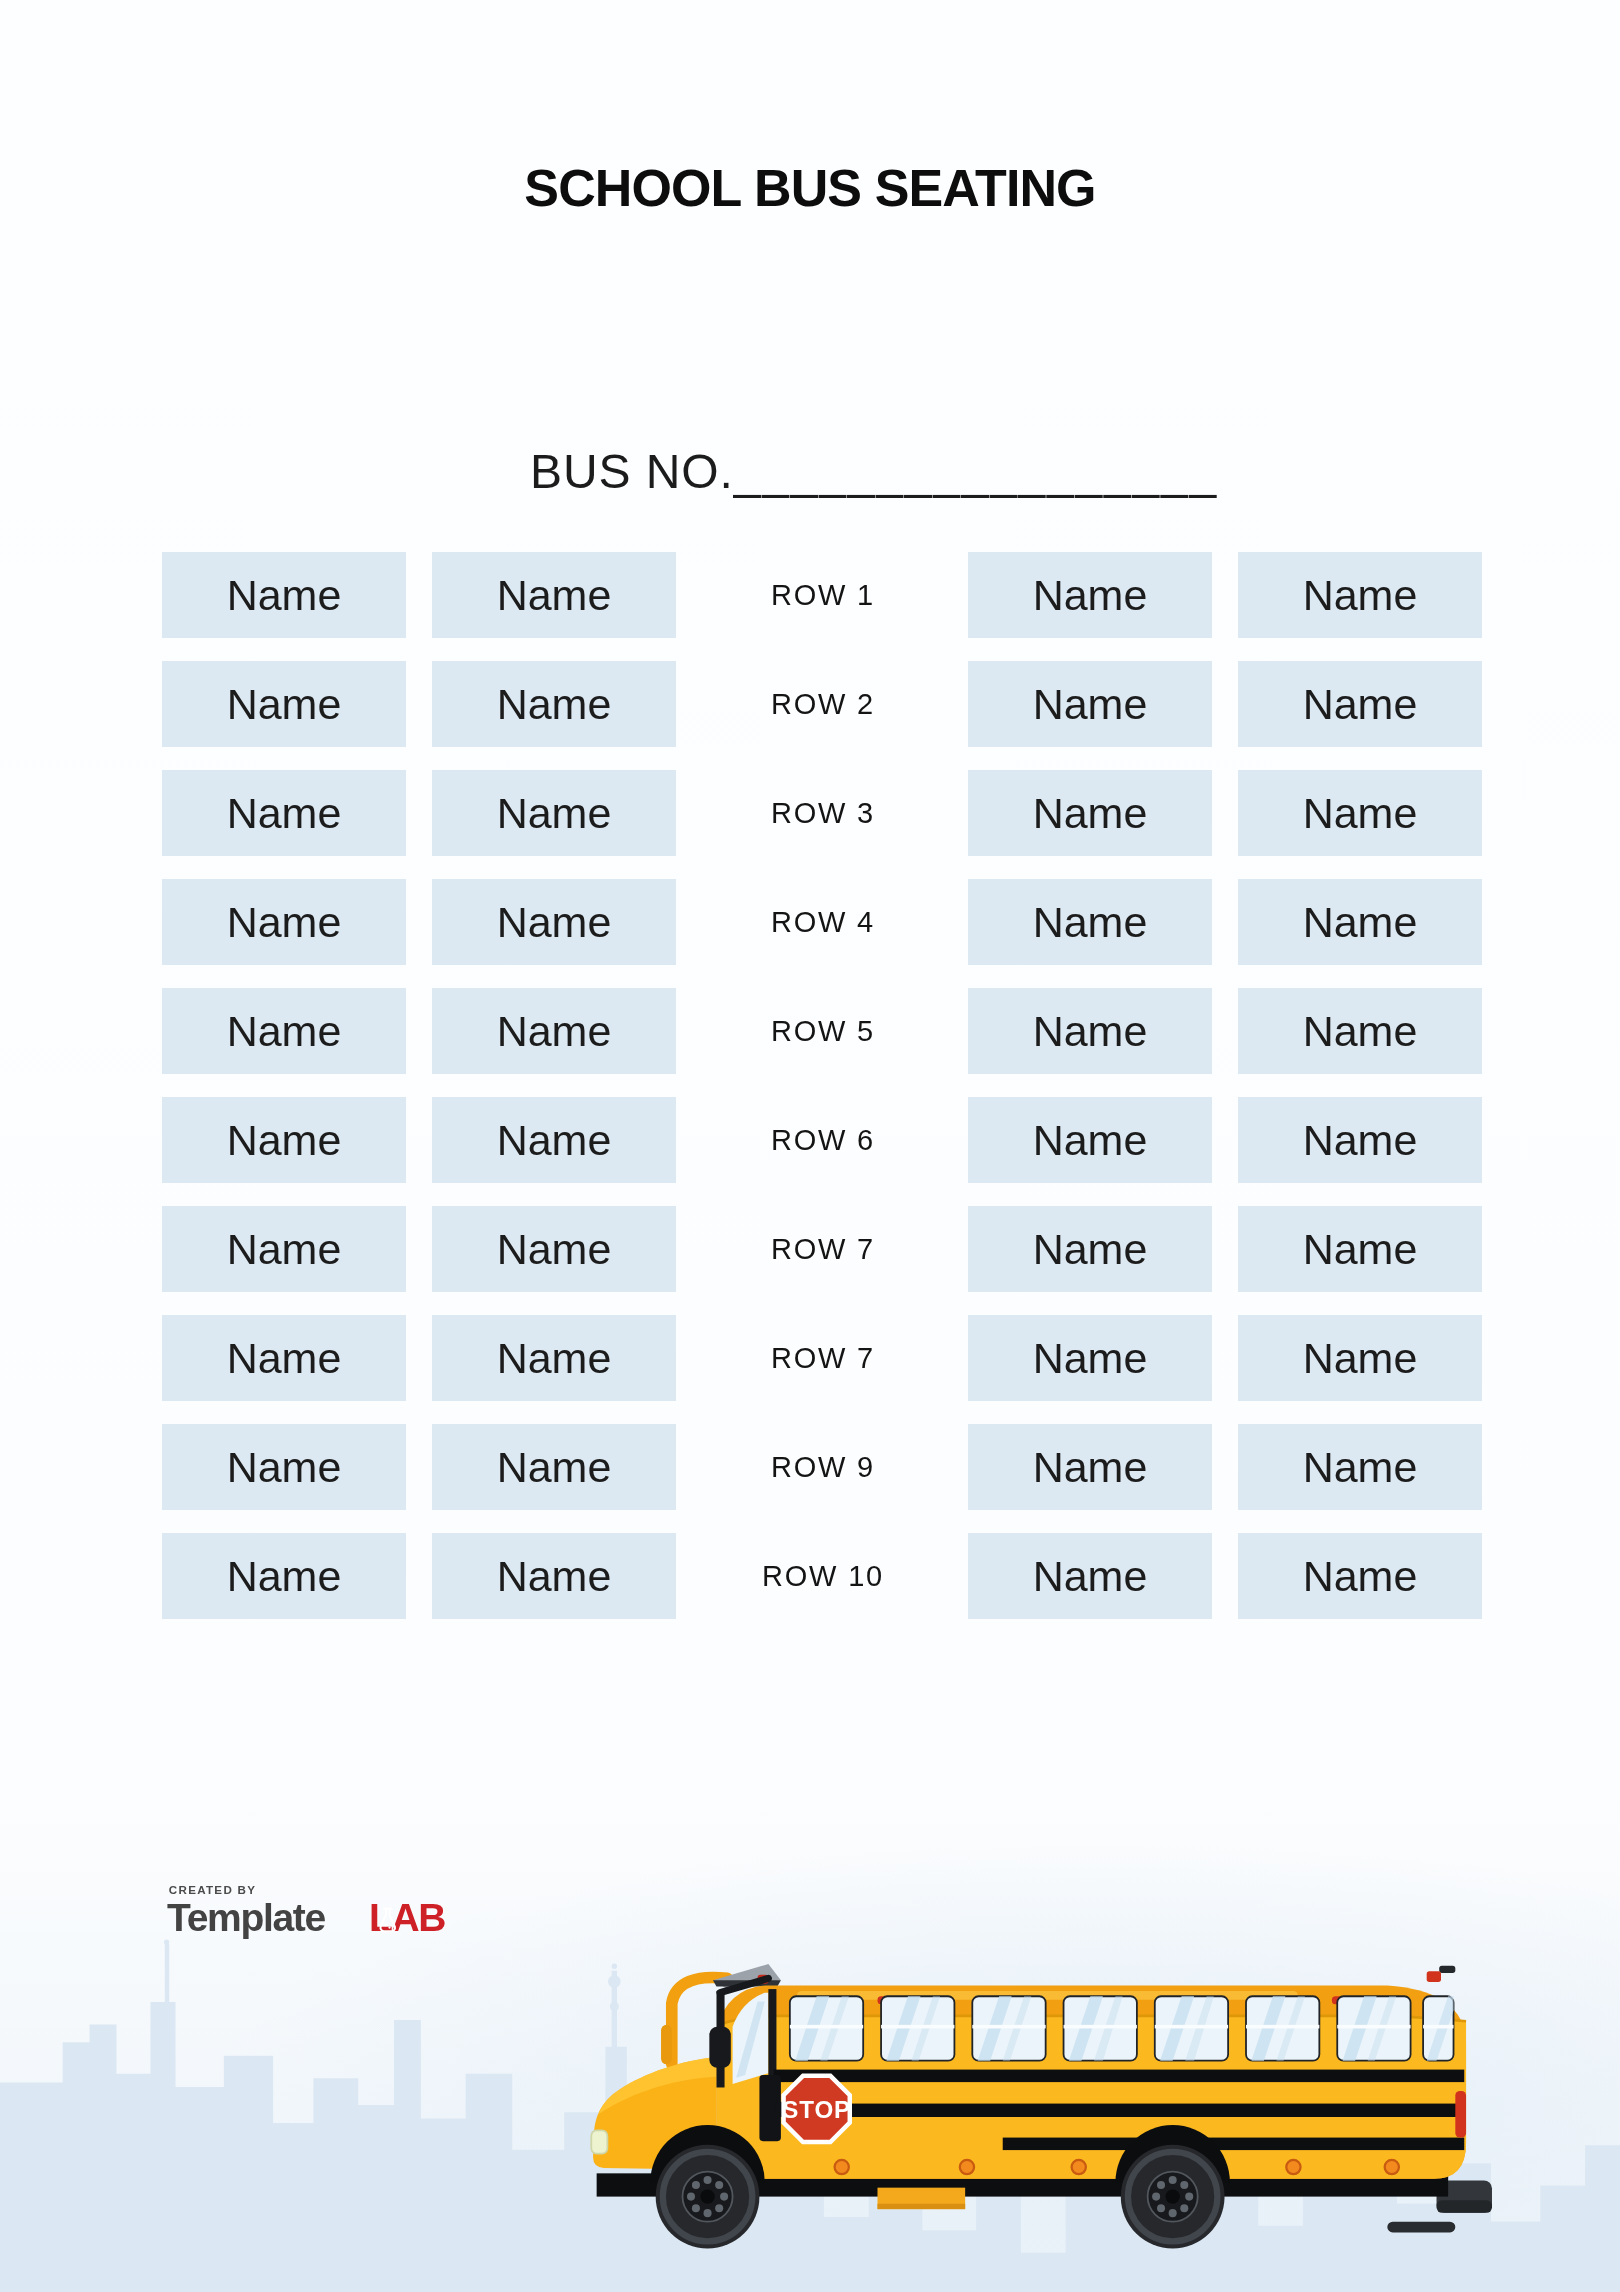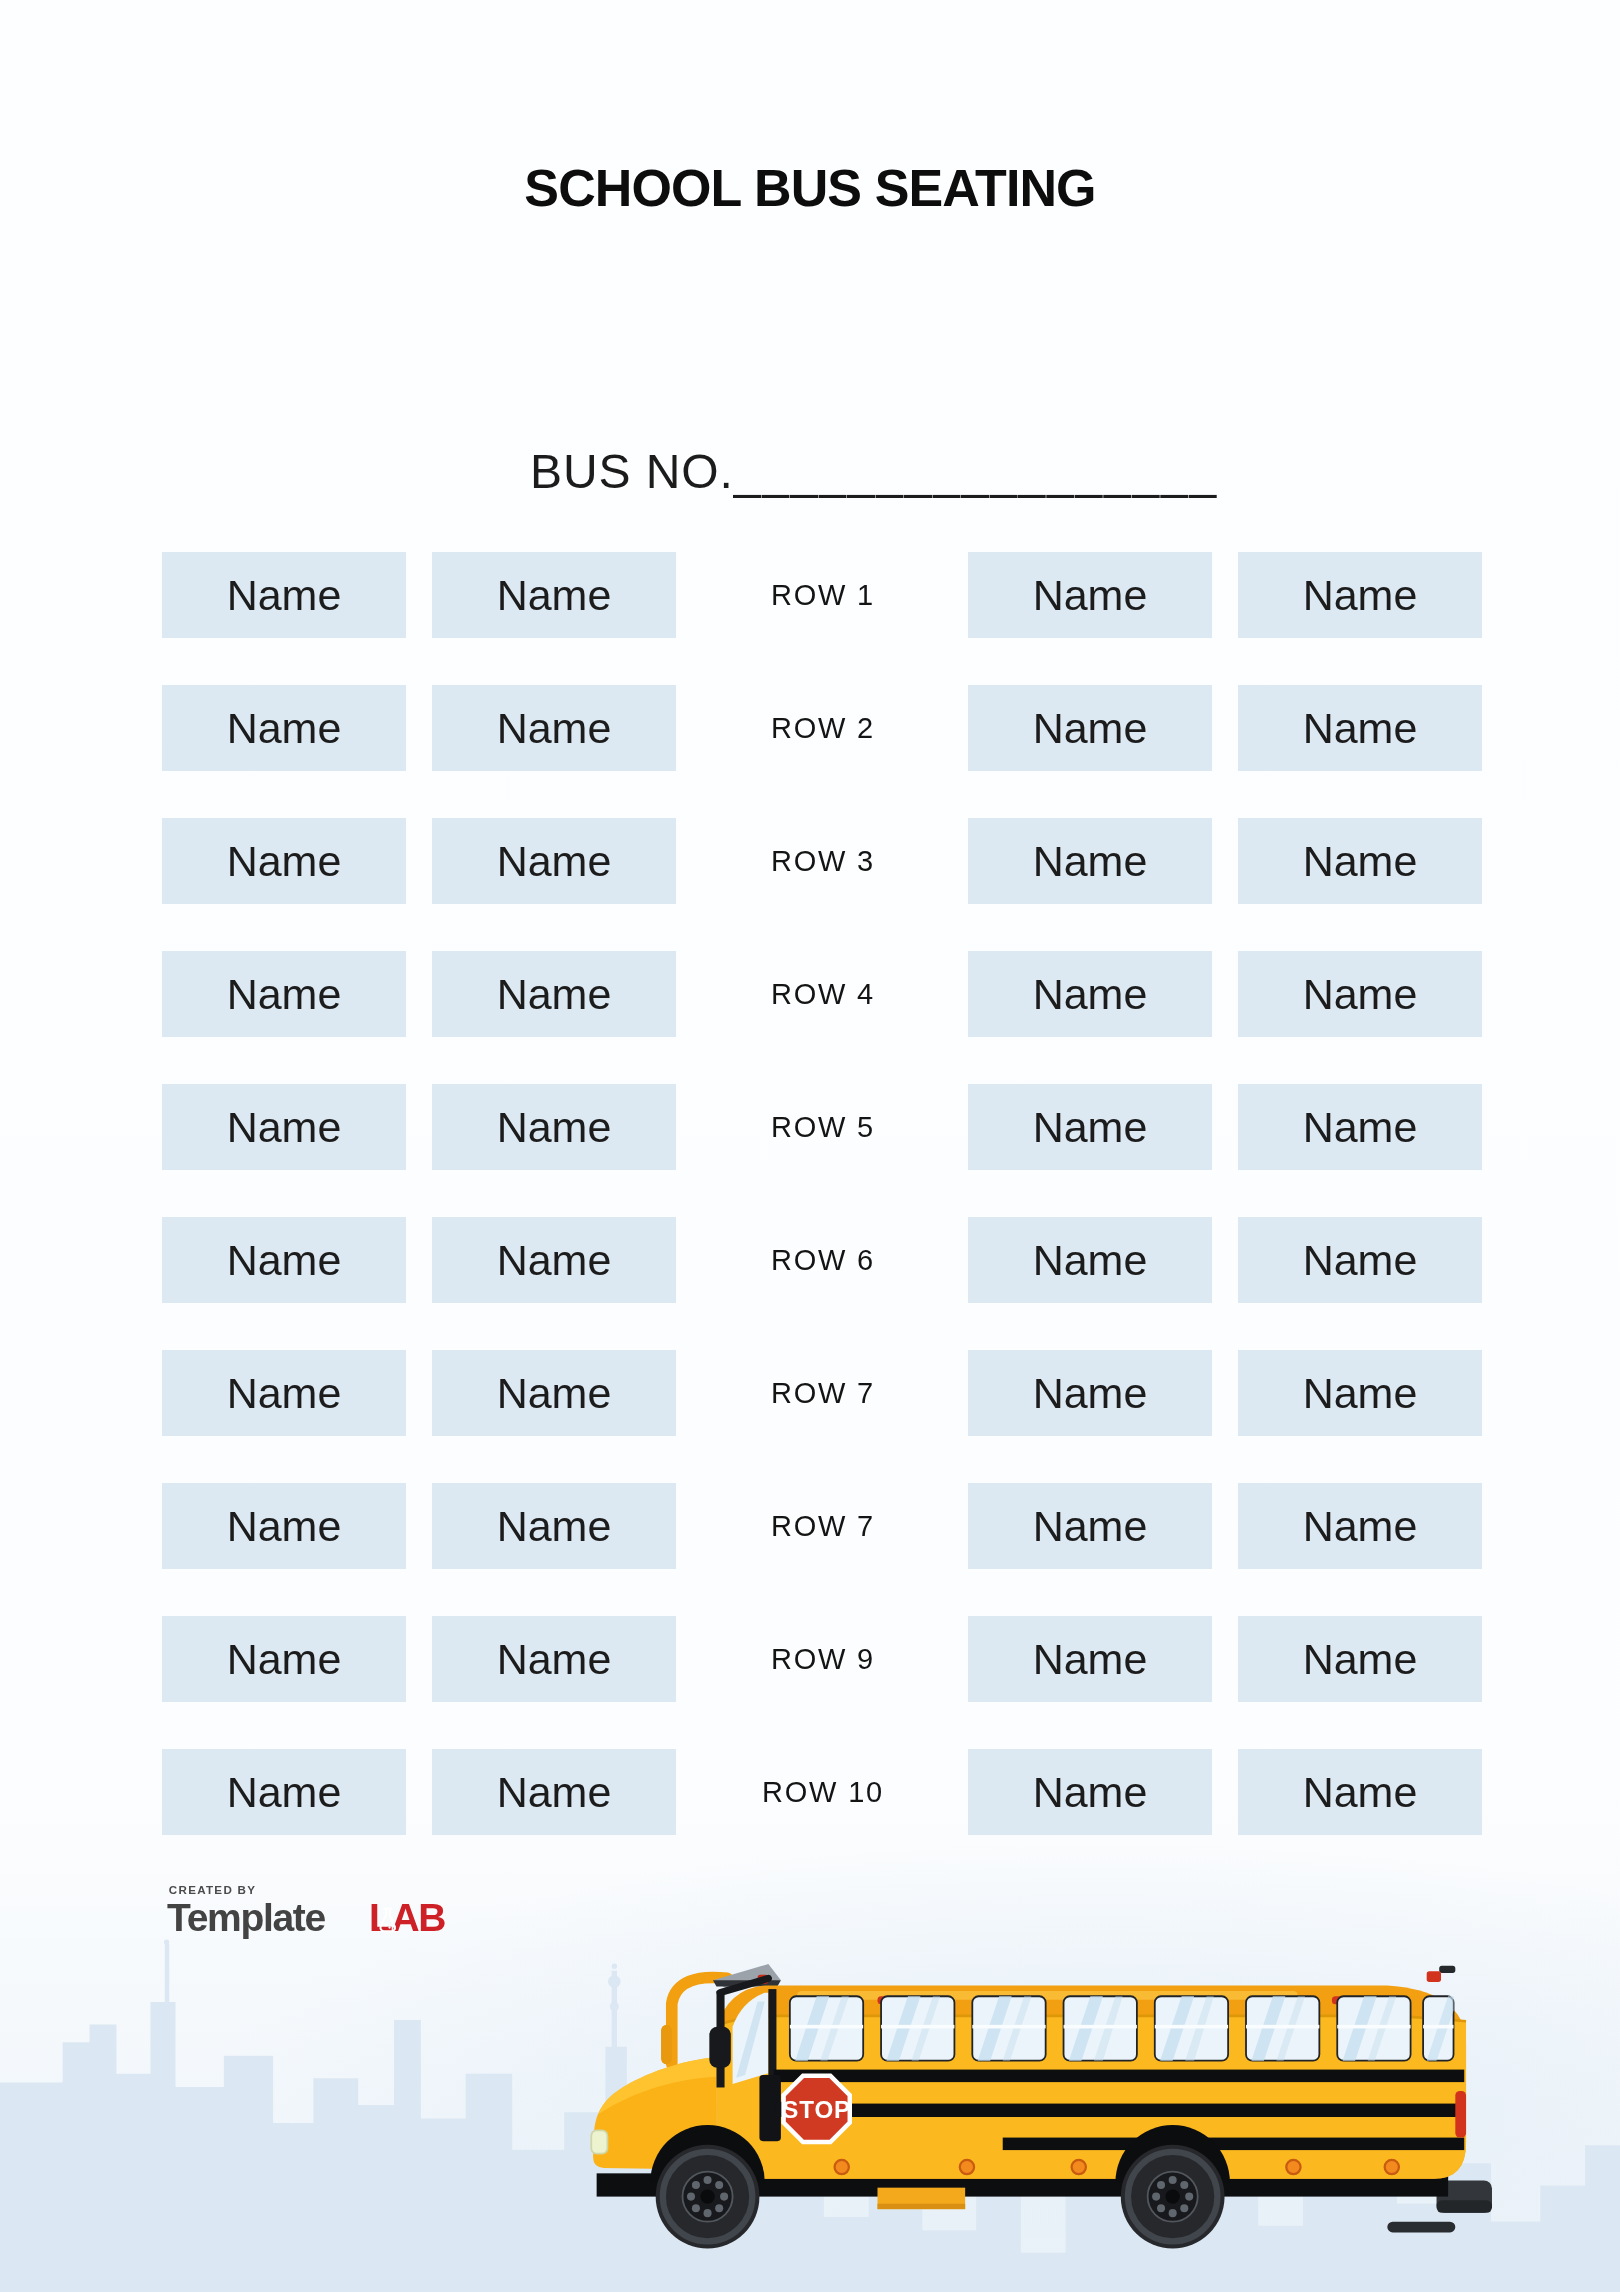--- a/index.html
+++ b/index.html
@@ -5,21 +5,21 @@
   html,body{margin:0;padding:0;}
   .page{position:relative;width:1620px;height:2293px;overflow:hidden;
         background:linear-gradient(180deg,#fdfeff 0%,#fcfdfe 78%,#f2f7fb 92%,#ecf3f9 100%);
         font-family:"Liberation Sans",sans-serif;color:#111;}
   .title{position:absolute;left:0;right:0;top:134px;text-align:center;
          font-size:52px;line-height:109px;font-weight:800;letter-spacing:-0.9px;color:#0d0d0d;}
   .bus-no{position:absolute;left:530px;top:398px;font-size:48px;font-weight:300;
           color:#1c1c1c;letter-spacing:0.9px;white-space:nowrap;margin-top:46px;}
   .bus-no .blank{letter-spacing:1.8px;}
   .seating{position:absolute;left:162px;top:552px;width:1320px;
-           display:flex;flex-direction:column;gap:47px;}
+           display:flex;flex-direction:column;gap:23px;}
   .seat-row{position:relative;height:86px;}
   .seat{position:absolute;top:0;width:244px;height:86px;background:#dce9f3;
         display:flex;align-items:center;justify-content:center;}
   .seat span{font-size:43px;font-weight:300;color:#1c1c1c;}
   .seat.s1{left:0;} .seat.s2{left:270px;} .seat.s3{left:806px;} .seat.s4{left:1076px;}
   .row-label{position:absolute;left:517px;top:0;width:288px;height:86px;line-height:86px;
              text-align:center;font-size:29px;font-weight:300;letter-spacing:1.8px;color:#141414;}
   .sky-wash{position:absolute;left:224px;top:1845px;width:1396px;height:448px;
             background:radial-gradient(ellipse at 62% 55%, rgba(213,229,243,.5), rgba(213,229,243,0) 72%);}
   .skyline{position:absolute;left:0;top:1917px;width:1620px;height:376px;}

